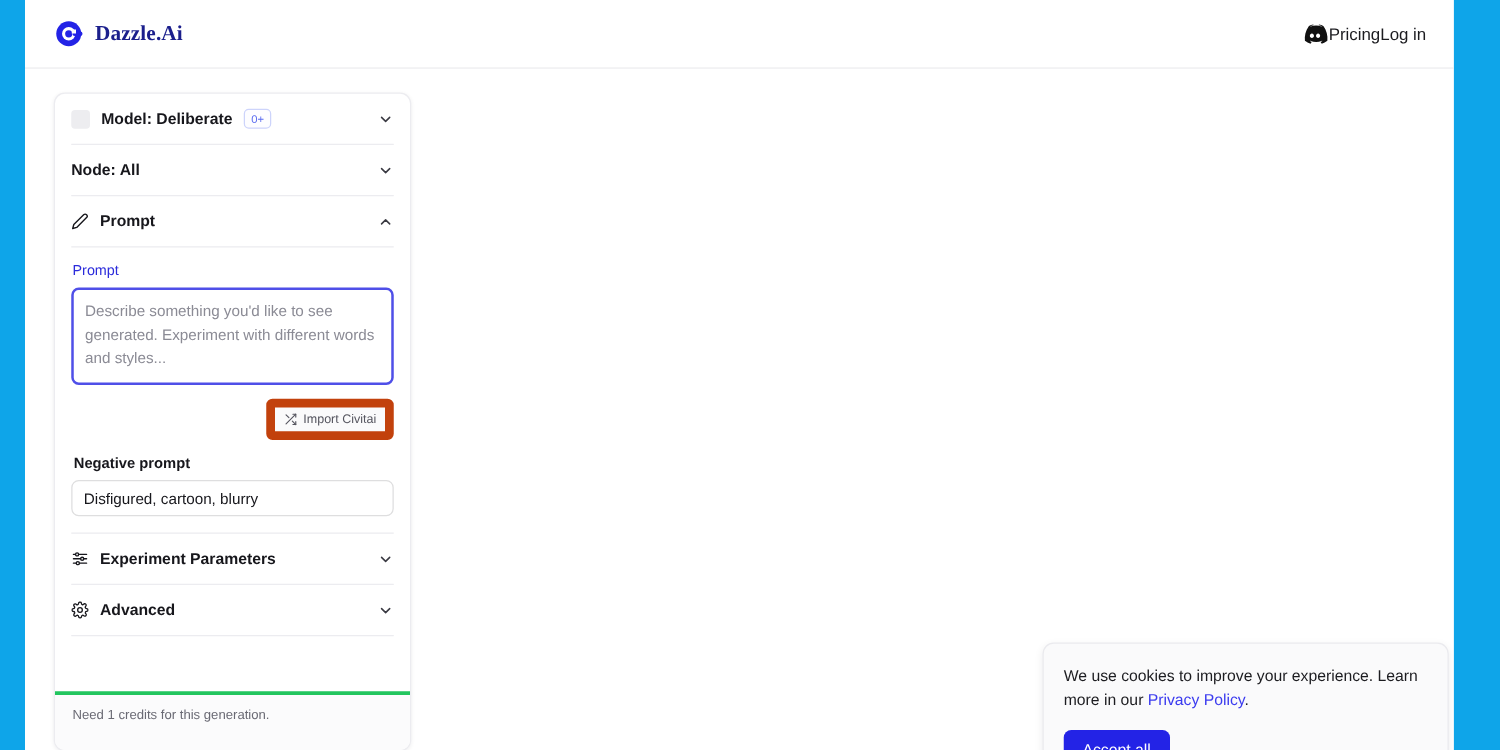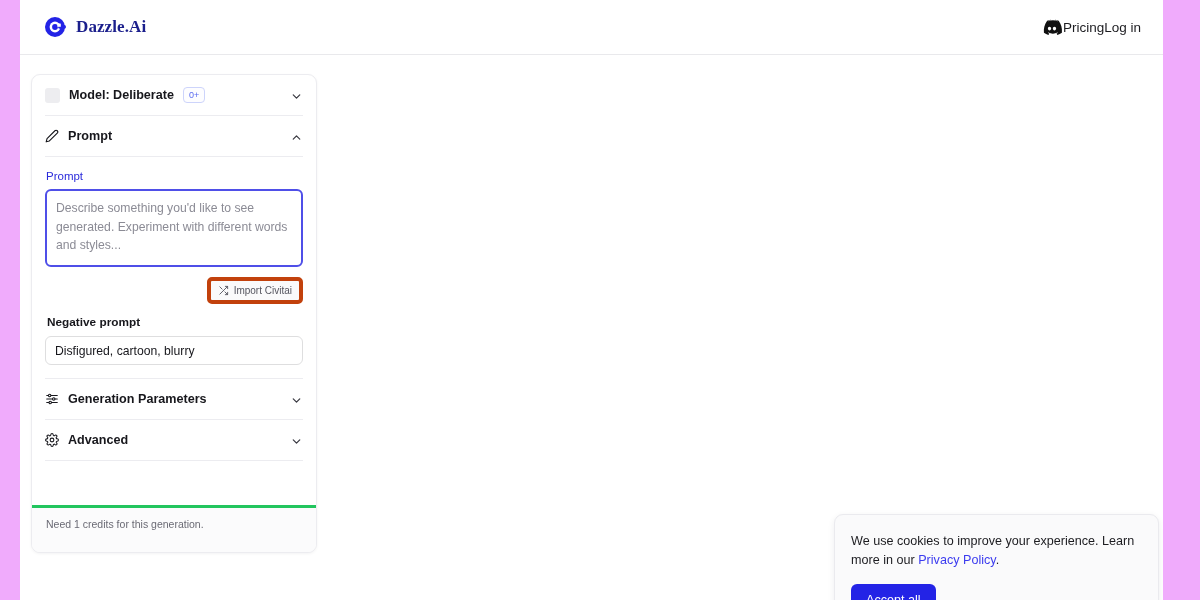--- a/index.html
+++ b/index.html
@@ -10,21 +10,21 @@
     overflow: hidden;
     background: #000000;
     font-family: "Liberation Sans", sans-serif;
   }
 
   
   #viewport {
     position: relative;
     width: 1200px;
     height: 600px;
-    background: #f0abfc;
+    background: #0ea5e9;
   }
 
   #page {
     position: absolute;
     left: 20px;
     top: 0;
     width: 1143px;
     height: 600px;
     background: #ffffff;
     overflow: hidden;
@@ -91,21 +91,21 @@
   
   #body-area {
     position: relative;
     height: 545px;
     background: #ffffff;
   }
 
   
   #panel {
     position: absolute;
-    left: 11px;
+    left: 23px;
     top: 19px;
     width: 286px;
     background: #ffffff;
     border: 1px solid #ececf0;
     border-radius: 9px;
     box-shadow: 0 1px 3px rgba(20,20,40,.05);
     overflow: hidden;
   }
   .panel-body { padding: 0 13px; }
 
@@ -168,21 +168,21 @@
   .prompt-box::placeholder { color: #8b8b95; }
 
   .civitai-row { display: flex; justify-content: flex-end; margin-top: 6px; }
   .civitai-btn {
     display: inline-flex;
     align-items: center;
     gap: 5px;
     font-size: 10px;
     color: #55555f;
     background: #fafafb;
-    border: 4px solid #c2410c;
+    border: 7px solid #c2410c;
     border-radius: 5px;
     padding: 4px 7px;
     cursor: pointer;
     font-family: "Liberation Sans", sans-serif;
     white-space: nowrap;
   }
   .shuffle-icon { width: 11px; height: 11px; color: #55555f; }
 
   .neg-label {
     font-size: 11.8px;
@@ -313,20 +313,28 @@
             <span class="model-thumb"></span>
             <span class="acc-label">Model: Deliberate</span>
             <span class="badge">0+</span>
             <span class="chev">
               <svg viewBox="0 0 24 24" width="13" height="13" fill="none" stroke="currentColor" stroke-width="2.3" stroke-linecap="round" stroke-linejoin="round">
                   <polyline points="6 9 12 15 18 9"></polyline>
                 </svg>
             </span>
           </div>
 
+          <div class="acc-row">
+            <span class="acc-label">Node: All</span>
+            <span class="chev">
+              <svg viewBox="0 0 24 24" width="13" height="13" fill="none" stroke="currentColor" stroke-width="2.3" stroke-linecap="round" stroke-linejoin="round">
+                  <polyline points="6 9 12 15 18 9"></polyline>
+                </svg>
+            </span>
+          </div>
 
           <div class="acc-row">
             <span class="sec-icon">
               <svg viewBox="0 0 24 24" width="14" height="14" fill="none" stroke="currentColor" stroke-width="1.9" stroke-linecap="round" stroke-linejoin="round">
                   <path d="M17 3a2.8 2.8 0 0 1 4 4L7.5 20.5 2 22l1.5-5.5Z"></path>
                 </svg>
             </span>
             <span class="acc-label">Prompt</span>
             <span class="chev">
               <svg viewBox="0 0 24 24" width="13" height="13" fill="none" stroke="currentColor" stroke-width="2.3" stroke-linecap="round" stroke-linejoin="round">
@@ -362,21 +370,21 @@
             <span class="sec-icon">
               <svg viewBox="0 0 24 24" width="14" height="14" fill="none" stroke="currentColor" stroke-width="1.9" stroke-linecap="round">
                   <line x1="3" y1="6" x2="21" y2="6"></line>
                   <line x1="3" y1="12" x2="21" y2="12"></line>
                   <line x1="3" y1="18" x2="21" y2="18"></line>
                   <circle cx="8" cy="6" r="2.1" fill="#fff"></circle>
                   <circle cx="15" cy="12" r="2.1" fill="#fff"></circle>
                   <circle cx="9" cy="18" r="2.1" fill="#fff"></circle>
                 </svg>
             </span>
-            <span class="acc-label">Generation Parameters</span>
+            <span class="acc-label">Experiment Parameters</span>
             <span class="chev">
               <svg viewBox="0 0 24 24" width="13" height="13" fill="none" stroke="currentColor" stroke-width="2.3" stroke-linecap="round" stroke-linejoin="round">
                   <polyline points="6 9 12 15 18 9"></polyline>
                 </svg>
             </span>
           </div>
 
           <div class="acc-row">
             <span class="sec-icon">
               <svg viewBox="0 0 24 24" width="14" height="14" fill="none" stroke="currentColor" stroke-width="1.8" stroke-linecap="round" stroke-linejoin="round">

